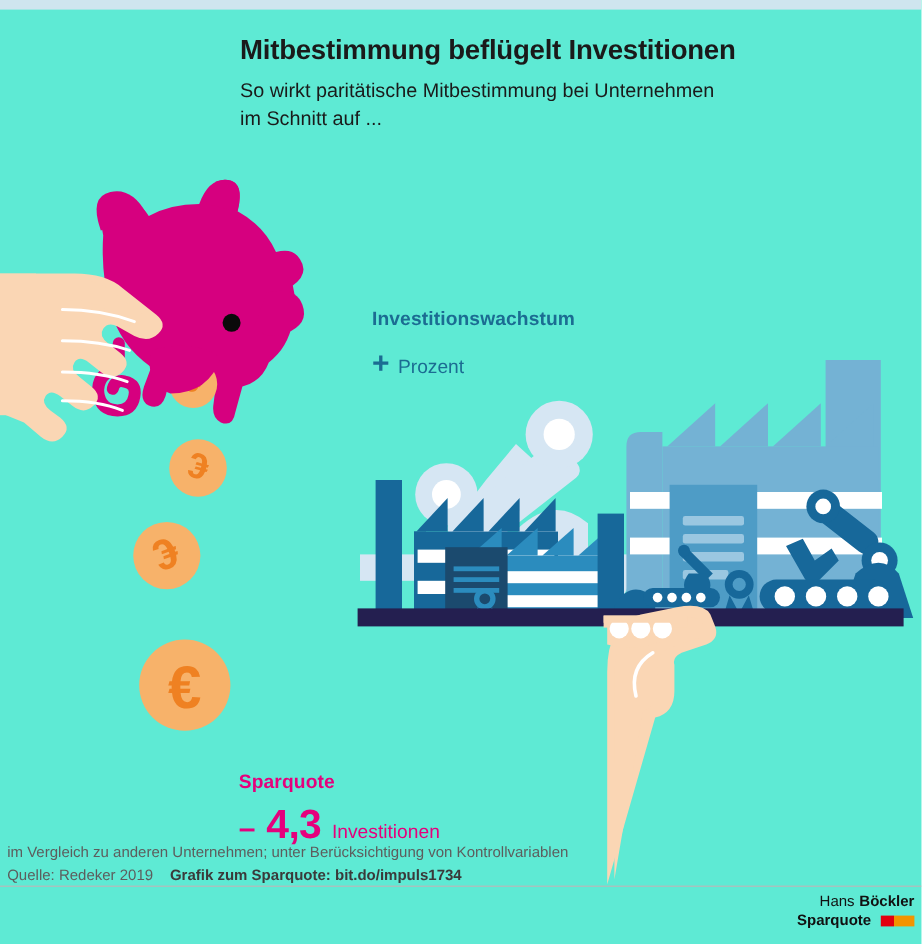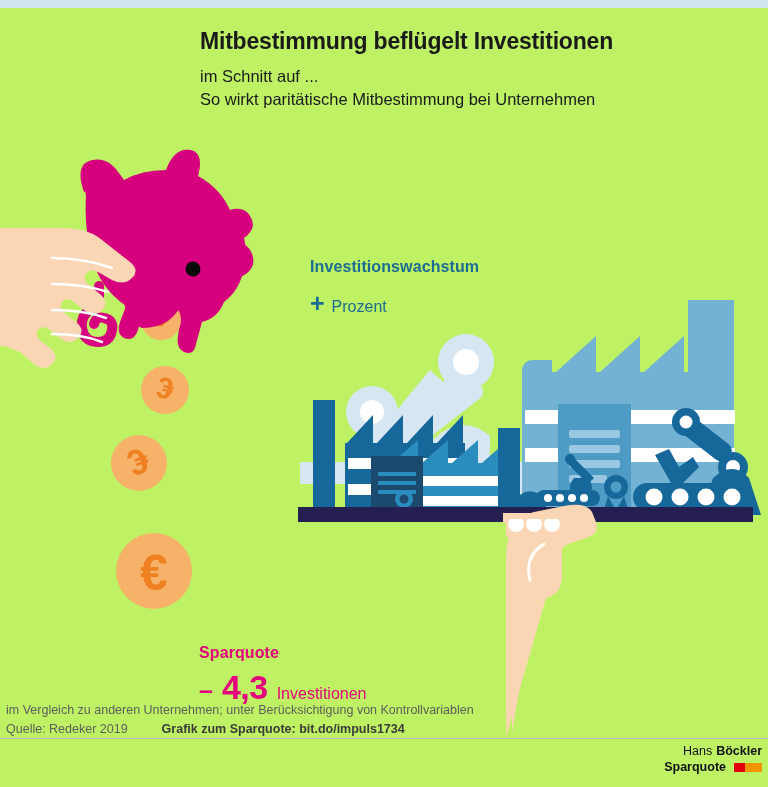--- a/index.html
+++ b/index.html
@@ -7,21 +7,21 @@
     padding: 0;
     background: #ffffff;
   }
   body {
     font-family: "Liberation Sans", sans-serif;
   }
   #infographic {
     position: relative;
     width: 768px;
     height: 787px;
-    background: #bef264;
+    background: #5eead4;
     overflow: hidden;
   }
 
   
   .top-band {
     position: absolute;
     left: 0; top: 0;
     width: 768px; height: 8px;
     background: #cfe5ef;
   }
@@ -123,21 +123,21 @@
   .footer .note {
     font-size: 12.5px;
     color: #5d5d5d;
     line-height: 1.55;
   }
   .footer .srcline {
     font-size: 12.5px;
     color: #5d5d5d;
     line-height: 1.55;
     display: flex;
-    gap: 34px;
+    gap: 14px;
     align-items: baseline;
   }
   .footer .dl {
     font-weight: bold;
     color: #3a3a3a;
   }
 
   
   .logo {
     position: absolute;
@@ -167,22 +167,22 @@
 </head>
 <body>
 
 <div id="infographic">
 
   <div class="top-band"></div>
 
   <div class="headline">
     <h1>Mitbestimmung beflügelt Investitionen</h1>
     <div class="sub">
+      <div>So wirkt paritätische Mitbestimmung bei Unternehmen</div>
       <div>im Schnitt auf ...</div>
-      <div>So wirkt paritätische Mitbestimmung bei Unternehmen</div>
     </div>
   </div>
 
   <svg class="illus" viewBox="0 0 768 787" xmlns="http://www.w3.org/2000/svg">
 
     <g>
 
       <g fill="#d6e6f3">
         <path d="M366 515 L366 498 L370 470 Q380 430 405 400 L430 370 L452 390 L425 420 Q400 450 392 484 L389 515 Z"></path>
         <rect x="368" y="398" width="120" height="36" rx="8" transform="rotate(-38 428 416)"></rect>

